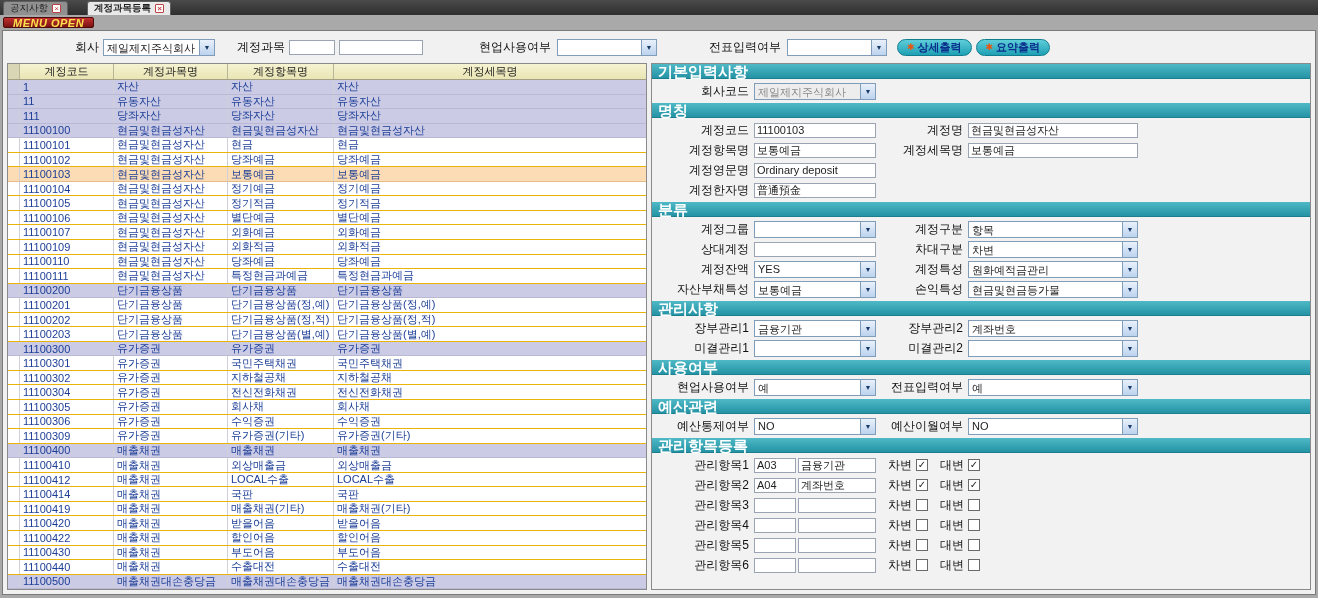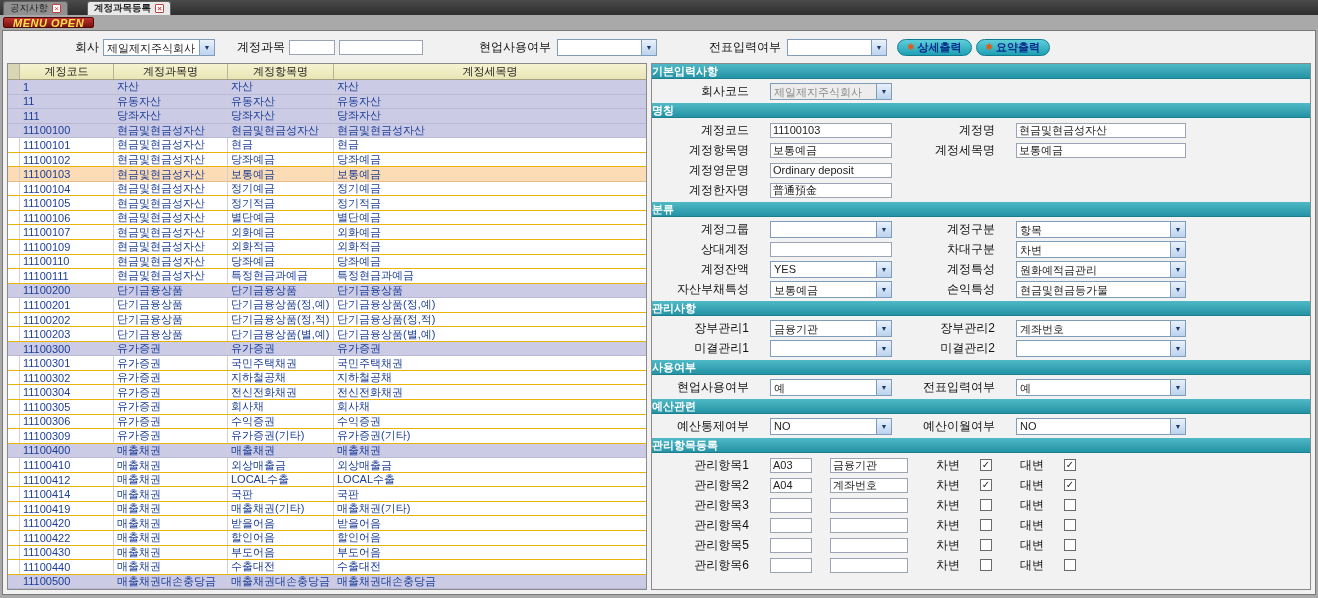--- a/index.html
+++ b/index.html
@@ -49,23 +49,23 @@
   .gc.subject { width:114px; flex:none; }
   .gc.item { width:106px; flex:none; }
   .gc.detail { flex:1; border-right:none; }
   .gbody { flex:1; display:flex; flex-direction:column; min-height:0; }
   .grow { flex:1; display:flex; min-height:0; background:#fff; color:#1c3e96; border-bottom:1px solid #eab308; }
   .grow.group { background:#cbcbe6; border-bottom:1px solid #b9b9d6; }
   .grow.selected { background:#fbdcb4; border-bottom:1px solid #e6bd8a; }
 
   
   .panel { flex:1; border:1px solid #8a8a8a; background:#f2f2f2; display:flex; flex-direction:column; overflow:hidden; min-width:0; }
-  .sech { flex:none; height:15px; line-height:15px; background:linear-gradient(#4fb9c6,#2493a5); color:#fff; font-weight:bold; font-size:11px; border-bottom:1px solid #1b7f8e; }
+  .sech { flex:none; height:15px; line-height:15px; background:linear-gradient(#4fb9c6,#2493a5); color:#fff; font-weight:bold; font-size:15px; padding-left:6px; border-bottom:1px solid #1b7f8e; }
   .secb { padding:2px 0; }
-  .frow { display:flex; align-items:center; height:20px;gap:16px; }
+  .frow { display:flex; align-items:center; height:20px; }
   .flabel { width:102px; flex:none; text-align:right; padding-right:5px; font-size:12px; color:#111; white-space:nowrap; }
   .flabel.r { width:92px; }
   .cbl { font-size:12px; color:#111; margin:0 4px 0 12px; }
   .cb { width:12px; height:12px; flex:none; border:1px solid #6a6a6a; background:#fff; font-size:10px; line-height:10px; text-align:center; color:#222; }
 
   
   .ml68{margin-left:68px} .ml22{margin-left:22px} .ml6{margin-left:6px} .ml4{margin-left:4px}
   .ml56{margin-left:56px} .ml52{margin-left:52px} .ml10{margin-left:10px}
 </style>
 </head>

